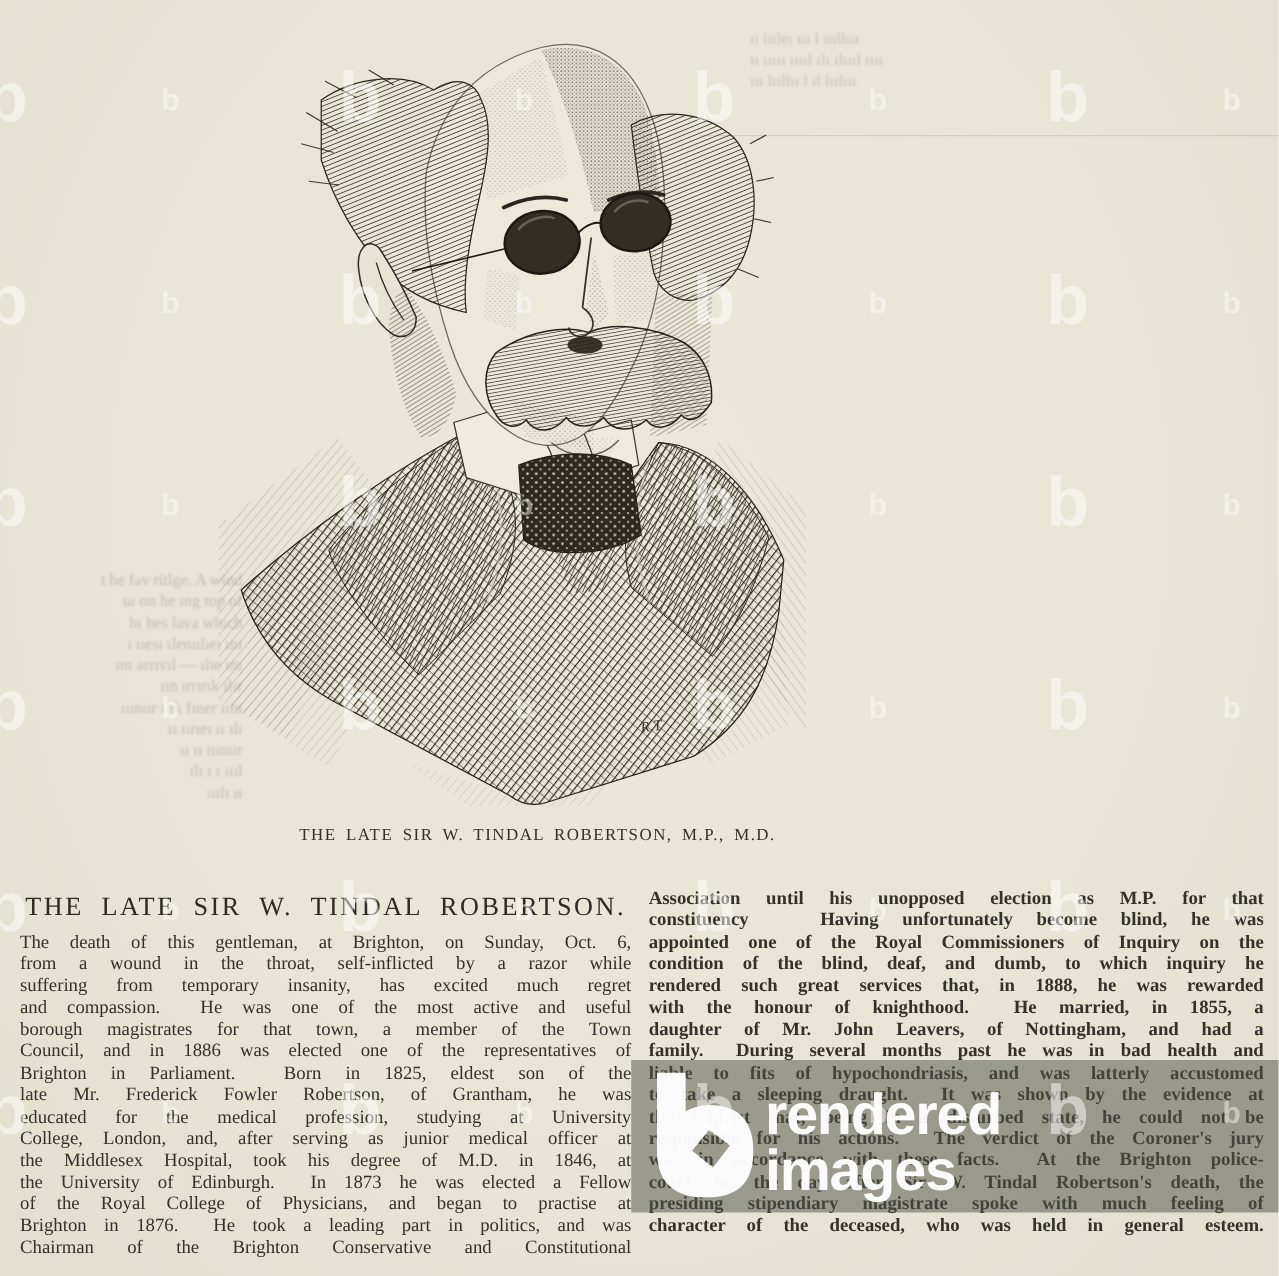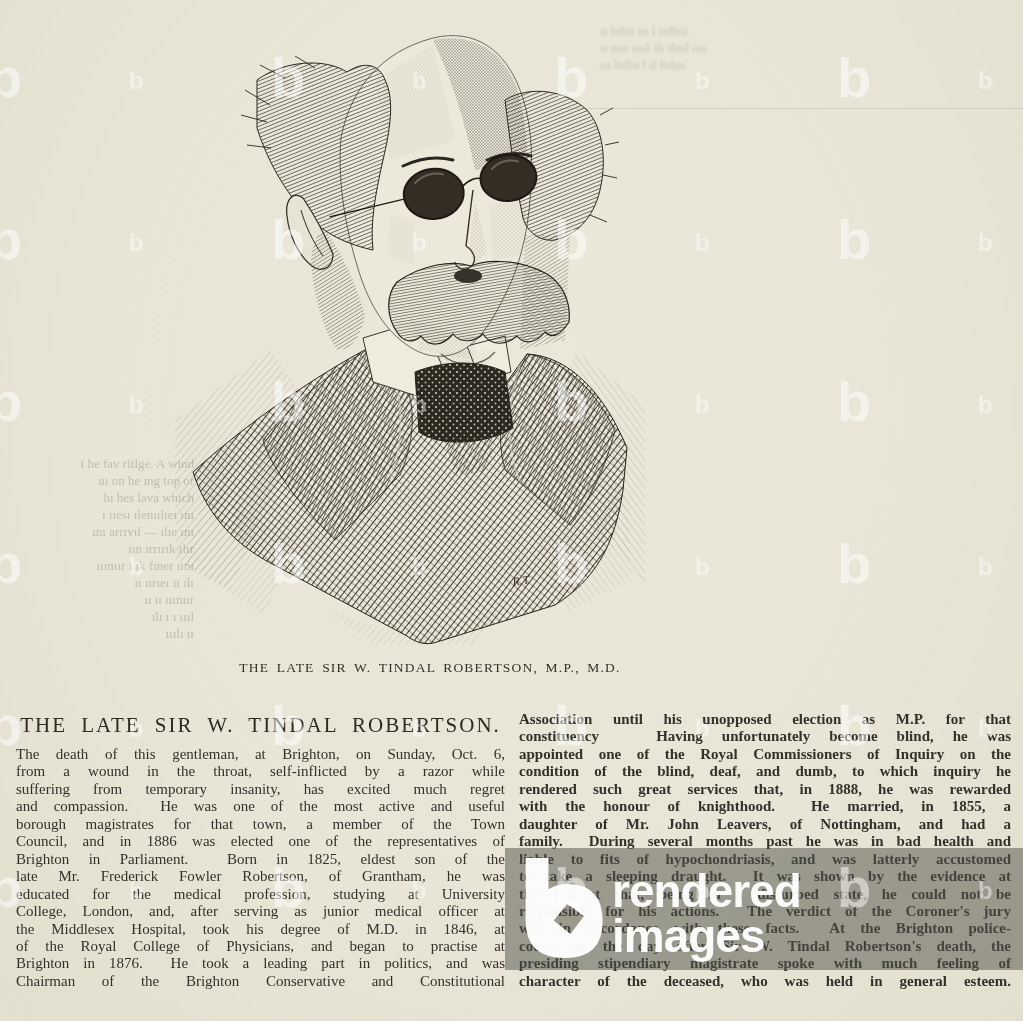--- a/index.html
+++ b/index.html
@@ -204,20 +204,21 @@
         <div class="tline">from a wound in the throat, self-inflicted by a razor while</div>
         <div class="tline">suffering from temporary insanity, has excited much regret</div>
         <div class="tline">and compassion.&nbsp; He was one of the most active and useful</div>
         <div class="tline">borough magistrates for that town, a member of the Town</div>
         <div class="tline">Council, and in 1886 was elected one of the representatives of</div>
         <div class="tline">Brighton in Parliament.&nbsp; Born in 1825, eldest son of the</div>
         <div class="tline">late Mr. Frederick Fowler Robertson, of Grantham, he was</div>
         <div class="tline">educated for the medical profession, studying at University</div>
         <div class="tline">College, London, and, after serving as junior medical officer at</div>
         <div class="tline">the Middlesex Hospital, took his degree of M.D. in 1846, at</div>
+        <div class="tline">the University of Edinburgh.&nbsp; In 1873 he was elected a Fellow</div>
         <div class="tline">of the Royal College of Physicians, and began to practise at</div>
         <div class="tline">Brighton in 1876.&nbsp; He took a leading part in politics, and was</div>
         <div class="tline">Chairman of the Brighton Conservative and Constitutional</div>
       </div>
   </div>
   <div id="col-right" class="col">
     <div>
         <div class="tline">Association until his unopposed election as M.P. for that</div>
         <div class="tline">constituency&nbsp;&nbsp; Having unfortunately become blind, he was</div>
         <div class="tline">appointed one of the Royal Commissioners of Inquiry on the</div>

